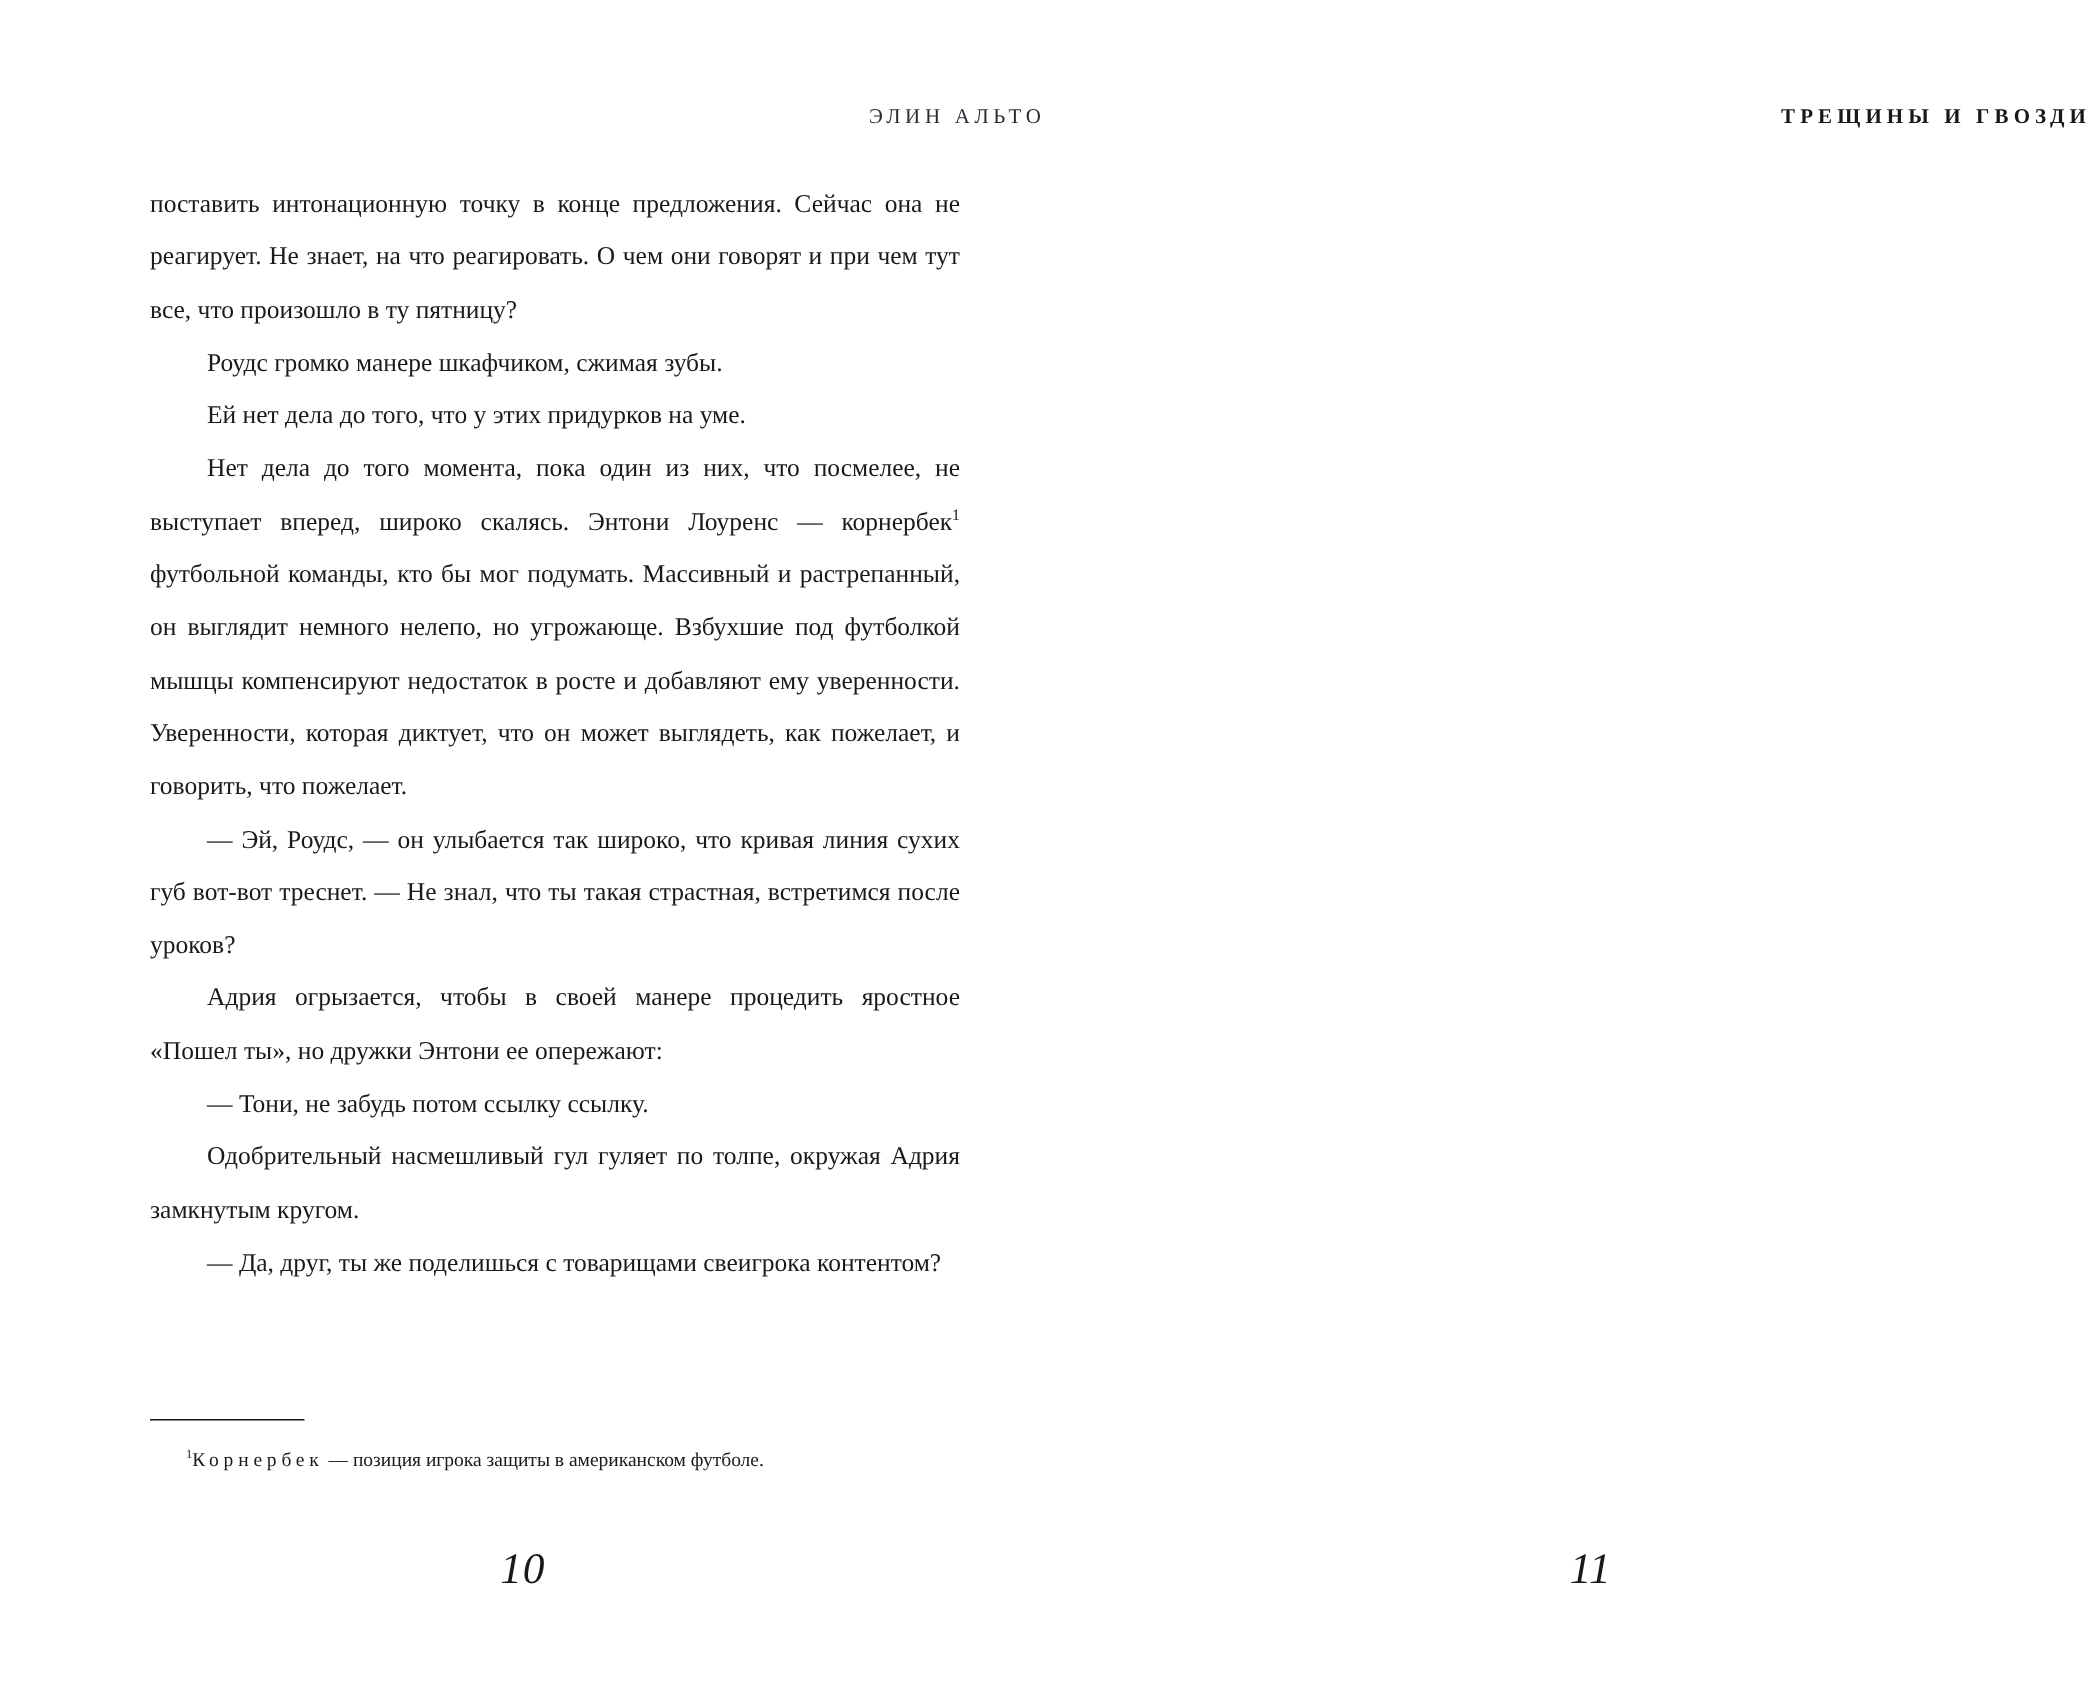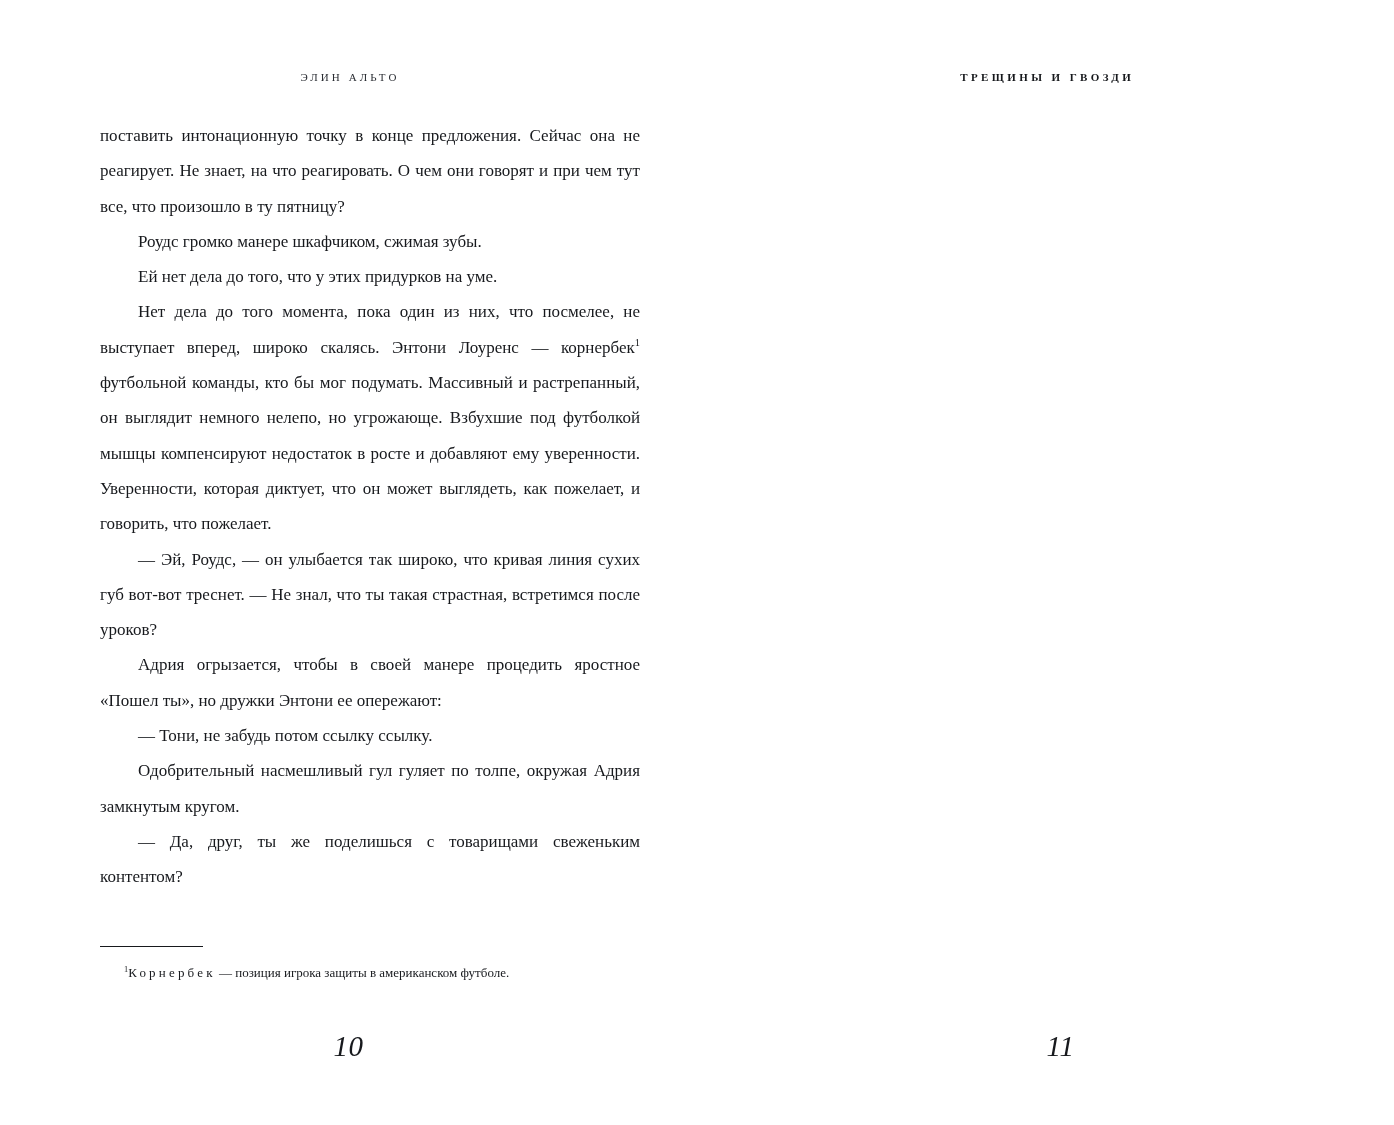--- a/index.html
+++ b/index.html
@@ -31,22 +31,22 @@
     height: 1125px;
     box-sizing: border-box;
   }
 
   
   .running-head {
     position: absolute;
     top: 72px;
     left: 0;
     width: 100%;
-    text-align: center;
-    font-size: 11px;
+    text-align: right;
+    font-size: 14px;
     line-height: 1;
     color: #16181c;
   }
   .running-head.left-head {
     font-weight: 400;
     letter-spacing: 3.1px;
     text-indent: 3.1px;
     color: #2a2d33;
   }
   .running-head.right-head {
@@ -146,21 +146,21 @@
 
     <div class="textblock">
       <p class="noindent">поставить интонационную точку в конце предложе­ния. Сейчас она не реагирует. Не знает, на что реа­гировать. О чем они говорят и при чем тут все, что произошло в ту пятницу?</p>
       <p>Роудс громко манере шкафчиком, сжимая зубы.</p>
       <p>Ей нет дела до того, что у этих придурков на уме.</p>
       <p><span>Нет дела до того момента, пока один из них, что посмелее, не выступает вперед, широко скалясь. Эн­тони Лоуренс — корнербек</span><sup class="fn-ref">1</sup><span> футбольной команды,</span> <span>кто бы мог подумать. Массивный и растрепанный, он выглядит немного нелепо, но угрожающе. Взбухшие под футболкой мышцы компенсируют недостаток в росте и добавляют ему уверенности. Уверенности, которая диктует, что он может выглядеть, как поже­лает, и говорить, что пожелает.</span></p>
       <p>— Эй, Роудс, — он улыбается так широко, что кри­вая линия сухих губ вот-вот треснет. — Не знал, что ты такая страстная, встретимся после уроков?</p>
       <p>Адрия огрызается, чтобы в своей манере про­цедить яростное «Пошел ты», но дружки Энтони ее опережают:</p>
       <p>— Тони, не забудь потом ссылку ссылку.</p>
       <p>Одобрительный насмешливый гул гуляет по толпе, окружая Адрия замкнутым кругом.</p>
-      <p>— Да, друг, ты же поделишься с товарищами све­женьким контентом?</p>
+      <p>— Да, друг, ты же поделишься с товарищами све­игрока контентом?</p>
     </div>
 
     <div class="footnote">
       <div class="rule"></div>
       <p><sup class="fn-mark">1</sup><span class="term">Корнербек</span><span> — позиция игрока защиты в американ­ском футболе.</span></p>
     </div>
 
     <div class="folio">10</div>
   </div>
 

